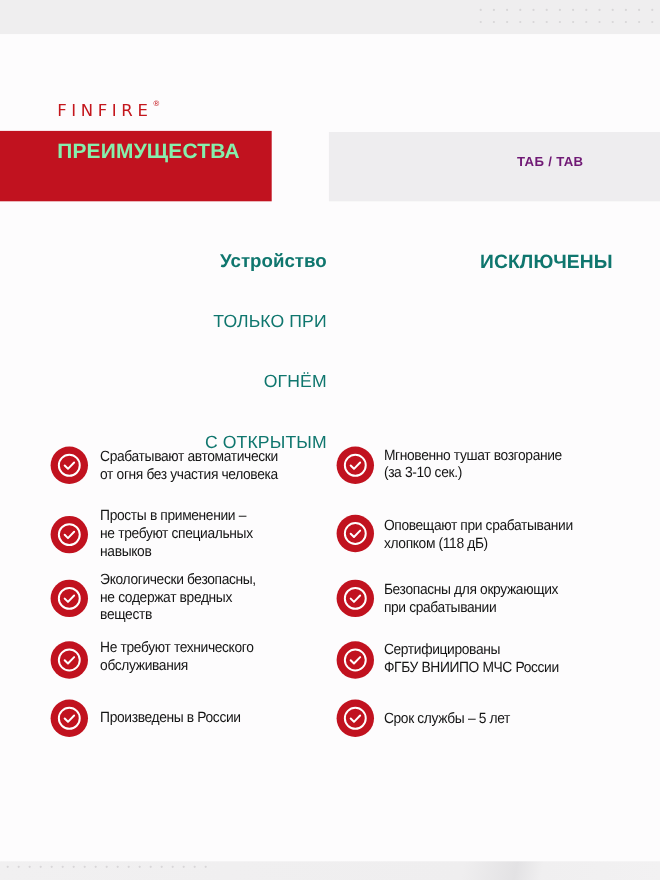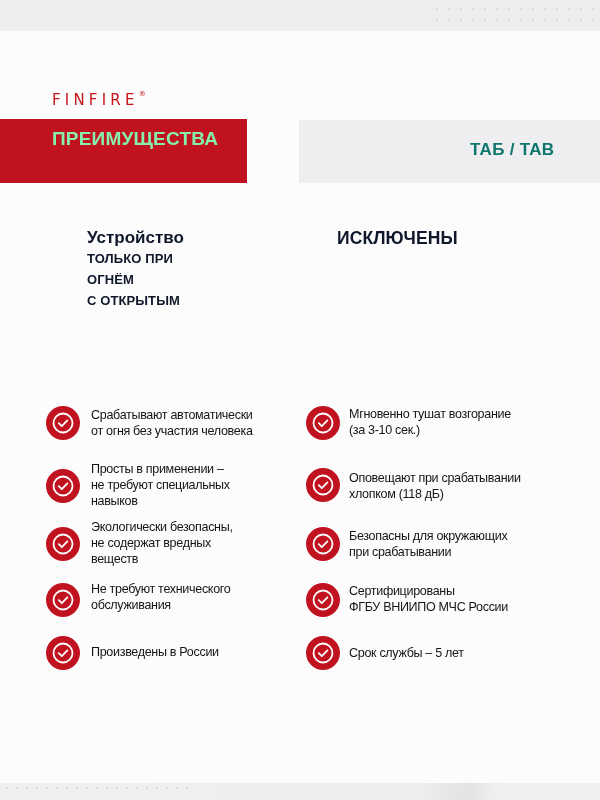--- a/index.html
+++ b/index.html
@@ -40,29 +40,29 @@
       padding: 7px 0 0 52px;
       font-weight: 700; font-size: 19px; line-height: 25px; letter-spacing: 0.2px;
     }
     .header-gray {
       position: absolute; left: 299px; top: 120px; width: 301px; height: 63px;
       background: #eeedef;
       display: flex; align-items: center;
     }
     .header-gray .model {
       position: absolute; left: 171px; top: 20px;
-      font-weight: 700; font-size: 17px; color: #0f766e; letter-spacing: 0.3px;
+      font-weight: 700; font-size: 12px; color: #701a75; letter-spacing: 0.3px;
     }
 
     .claim {
-      position: absolute; color: #0f172a; font-weight: 700;
+      position: absolute; color: #0f766e; font-weight: 700; text-align: right;
     }
     .claim-left { left: 87px; top: 228px; width: 210px; }
     .claim-left .light { font-weight: 700; font-size: 17px; line-height: 20px; display: block; }
-    .claim-left .strong { font-weight: 700; font-size: 13px; line-height: 21px; display: block; letter-spacing: 0.1px; }
+    .claim-left .strong { font-weight: 400; font-size: 16px; line-height: 21px; display: block; letter-spacing: 0.1px; margin-top: 34px; }
     .claim-right { left: 337px; top: 228px; width: 220px; font-size: 17.5px; line-height: 20px; letter-spacing: 0.1px; }
     .claim-right span { display: block; }
 
     .feature {
       position: absolute; display: flex; align-items: center;
     }
     .feature .icon {
       position: absolute; width: 34px; height: 34px; border-radius: 50%;
       background: #c1121f;
       display: flex; align-items: center; justify-content: center;

